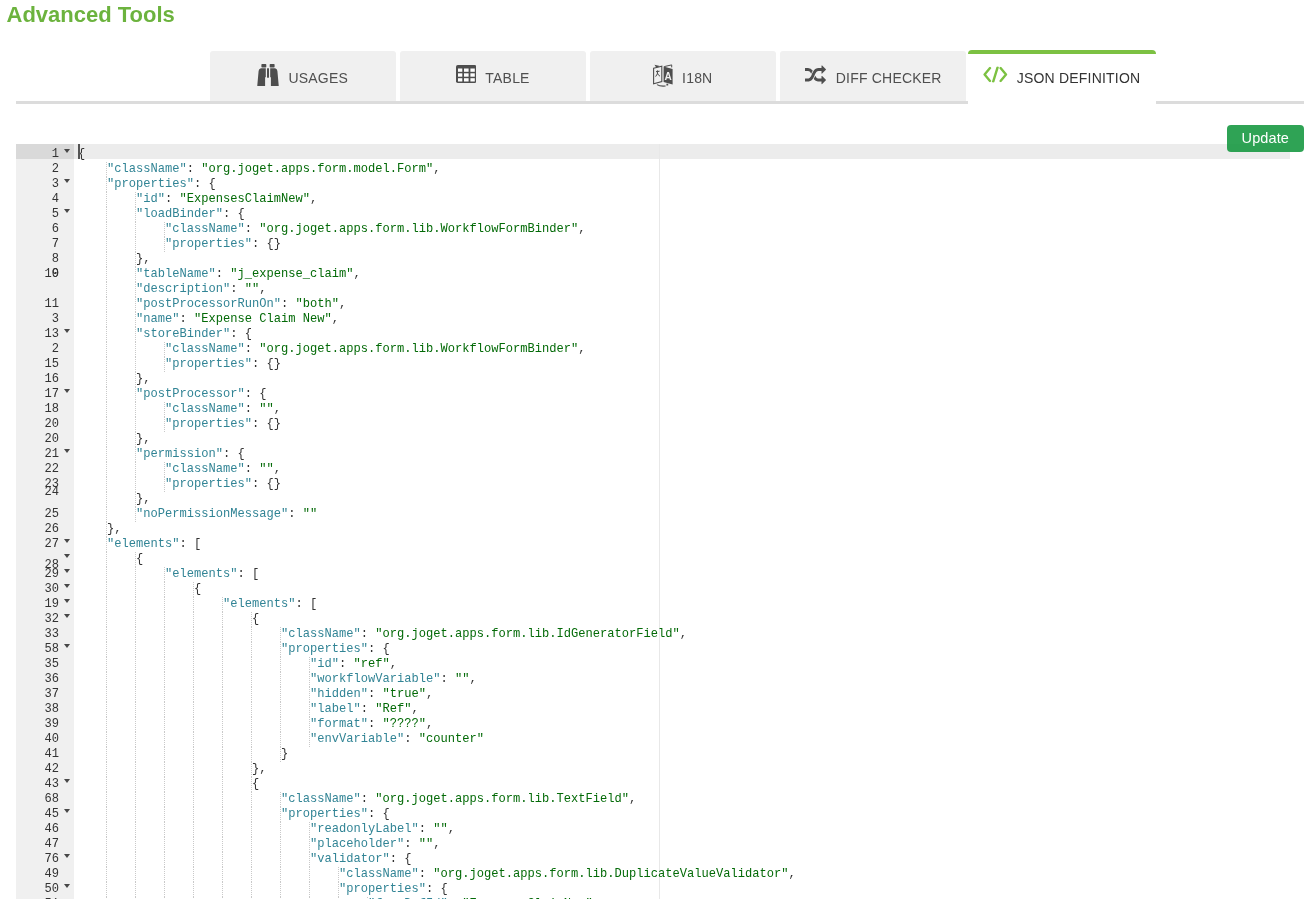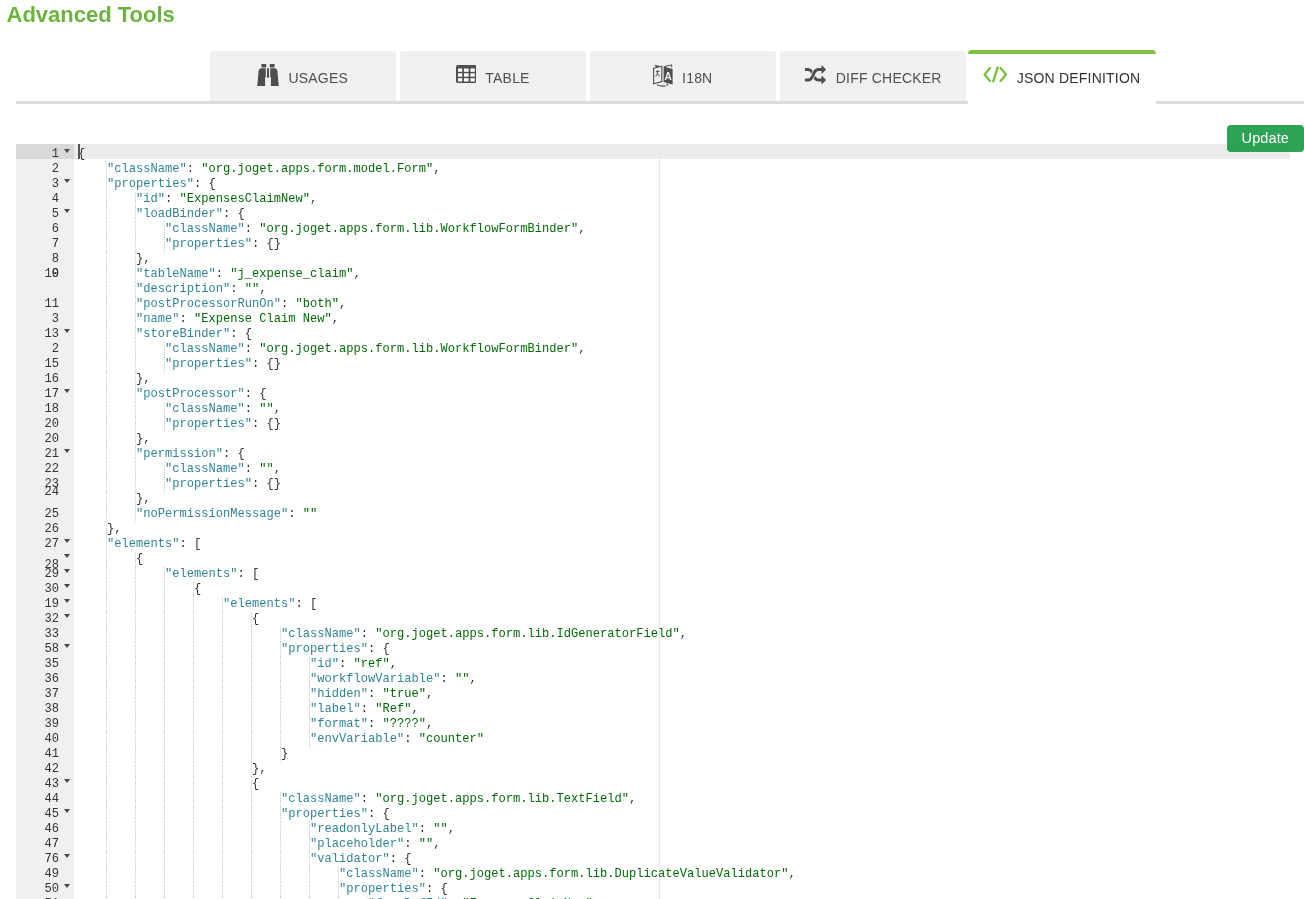--- a/index.html
+++ b/index.html
@@ -124,21 +124,21 @@
 <div class="gn" style="top:641.5px">58</div>
 <div class="gn" style="top:656.5px">35</div>
 <div class="gn" style="top:671.5px">36</div>
 <div class="gn" style="top:686.5px">37</div>
 <div class="gn" style="top:701.5px">38</div>
 <div class="gn" style="top:716.5px">39</div>
 <div class="gn" style="top:731.5px">40</div>
 <div class="gn" style="top:746.5px">41</div>
 <div class="gn" style="top:761.5px">42</div>
 <div class="gn" style="top:776.5px">43</div>
-<div class="gn" style="top:791.5px">44</div>
+<div class="gn" style="top:791.5px">68</div>
 <div class="gn" style="top:806.5px">45</div>
 <div class="gn" style="top:821.5px">46</div>
 <div class="gn" style="top:836.5px">47</div>
 <div class="gn" style="top:851.5px">76</div>
 <div class="gn" style="top:866.5px">49</div>
 <div class="gn" style="top:881.5px">50</div>
 <div class="gn" style="top:896.5px">51</div>
 <div class="fw" style="top:149px"></div>
     <div class="fw" style="top:179px"></div>
     <div class="fw" style="top:209px"></div>

